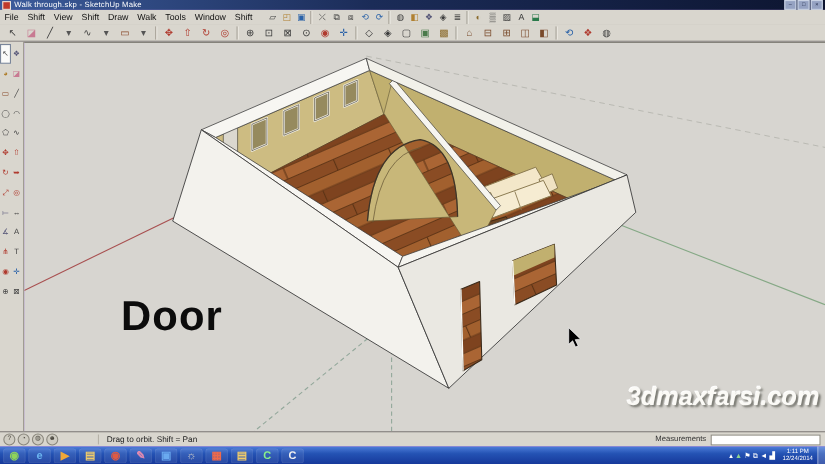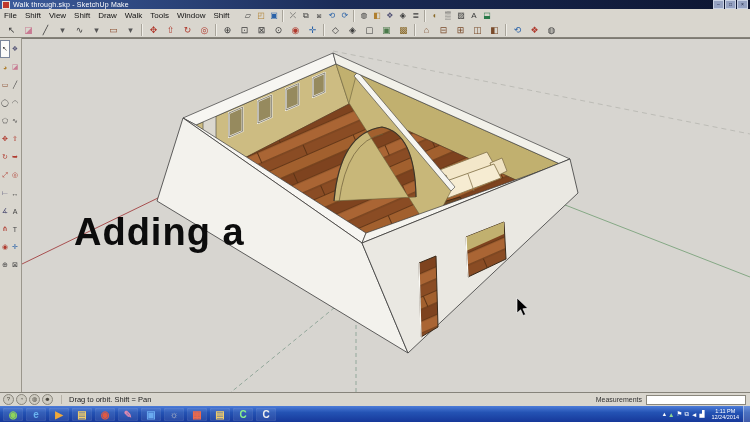--- a/index.html
+++ b/index.html
@@ -42,21 +42,21 @@
   .canvas svg{position:absolute;left:0;top:0;}
   .overlay-line1{position:absolute;left:52px;top:172px;font-size:38px;font-weight:900;
     color:#0c0c0c;letter-spacing:1px;font-family:"Liberation Sans",sans-serif;}
   .overlay-line2{position:absolute;left:88px;top:228px;font-size:38px;font-weight:900;
     color:#0c0c0c;letter-spacing:1px;}
   .watermark{position:absolute;right:5px;top:308px;font-size:23px;font-weight:bold;
     font-style:italic;color:#fbfaf6;
     text-shadow:2px 2px 2px #75756e, -0.5px -0.5px 0 #ffffff;}
   
   .statusbar{position:absolute;left:0;top:392px;width:750px;height:14px;background:#d9d6ce;
-    border-top:1px solid #86837a;display:flex;align-items:center;box-sizing:border-box;}
+    border-top:1px solid #86837a;display:flex;align-items:center;box-sizing:border-box;gap:28px;}
   .sb-icons{display:flex;gap:2px;padding-left:3px;}
   .sb-icons .sbi{width:9px;height:9px;border-radius:50%;background:#cfccc2;border:0.5px solid #8a877d;
     color:#4a473f;font-size:6px;line-height:9px;text-align:center;display:inline-block;}
   .sb-hint{font-size:7.5px;color:#222;margin-left:8px;border-left:1px solid #b6b2a8;padding-left:7px;}
   .sb-right{margin-left:auto;display:flex;align-items:center;padding-right:4px;}
   .sb-meas-label{font-size:7px;color:#333;margin-right:4px;}
   .sb-meas-input{width:100px;height:10px;font-size:7px;border:1px solid #8a877d;
     background:#fff;padding:0 2px;box-sizing:border-box;font-family:"Liberation Sans",sans-serif;}
   
   .taskbar{position:absolute;left:0;top:406px;width:750px;height:16px;
@@ -275,21 +275,22 @@
         <g>
           <polygon points="466,236 504,221 506,258 468,276" fill="url(#wood)" stroke="#3a2a1a" stroke-width="1"></polygon>
           <polygon points="466,236 504,221 504,233 466,250" fill="#c1b06f" stroke="none"></polygon>
           <line x1="466" y1="236" x2="468" y2="276" stroke="#fbfaf6" stroke-width="1.2"></line>
         </g>
       </g>
 
       <path d="M517,297 L517,312 L520.6,308.8 L523.2,314.5 L525.6,313.4 L522.9,307.8 L527.8,307.3 Z" fill="#000" stroke="#fff" stroke-width="0.6"></path>
     </svg>
 
-    <div class="overlay-line1">Adding a</div>
+    <div class="overlay-line2">Door</div>
+    <div class="watermark">3dmaxfarsi.com</div>
   </div>
 
   <div class="statusbar">
     <span class="sb-icons">
         <span class="sbi">?</span>
         <span class="sbi">◔</span>
         <span class="sbi">◍</span>
         <span class="sbi">☻</span>
       </span>
     <span class="sb-hint">Drag to orbit. Shift = Pan</span>

